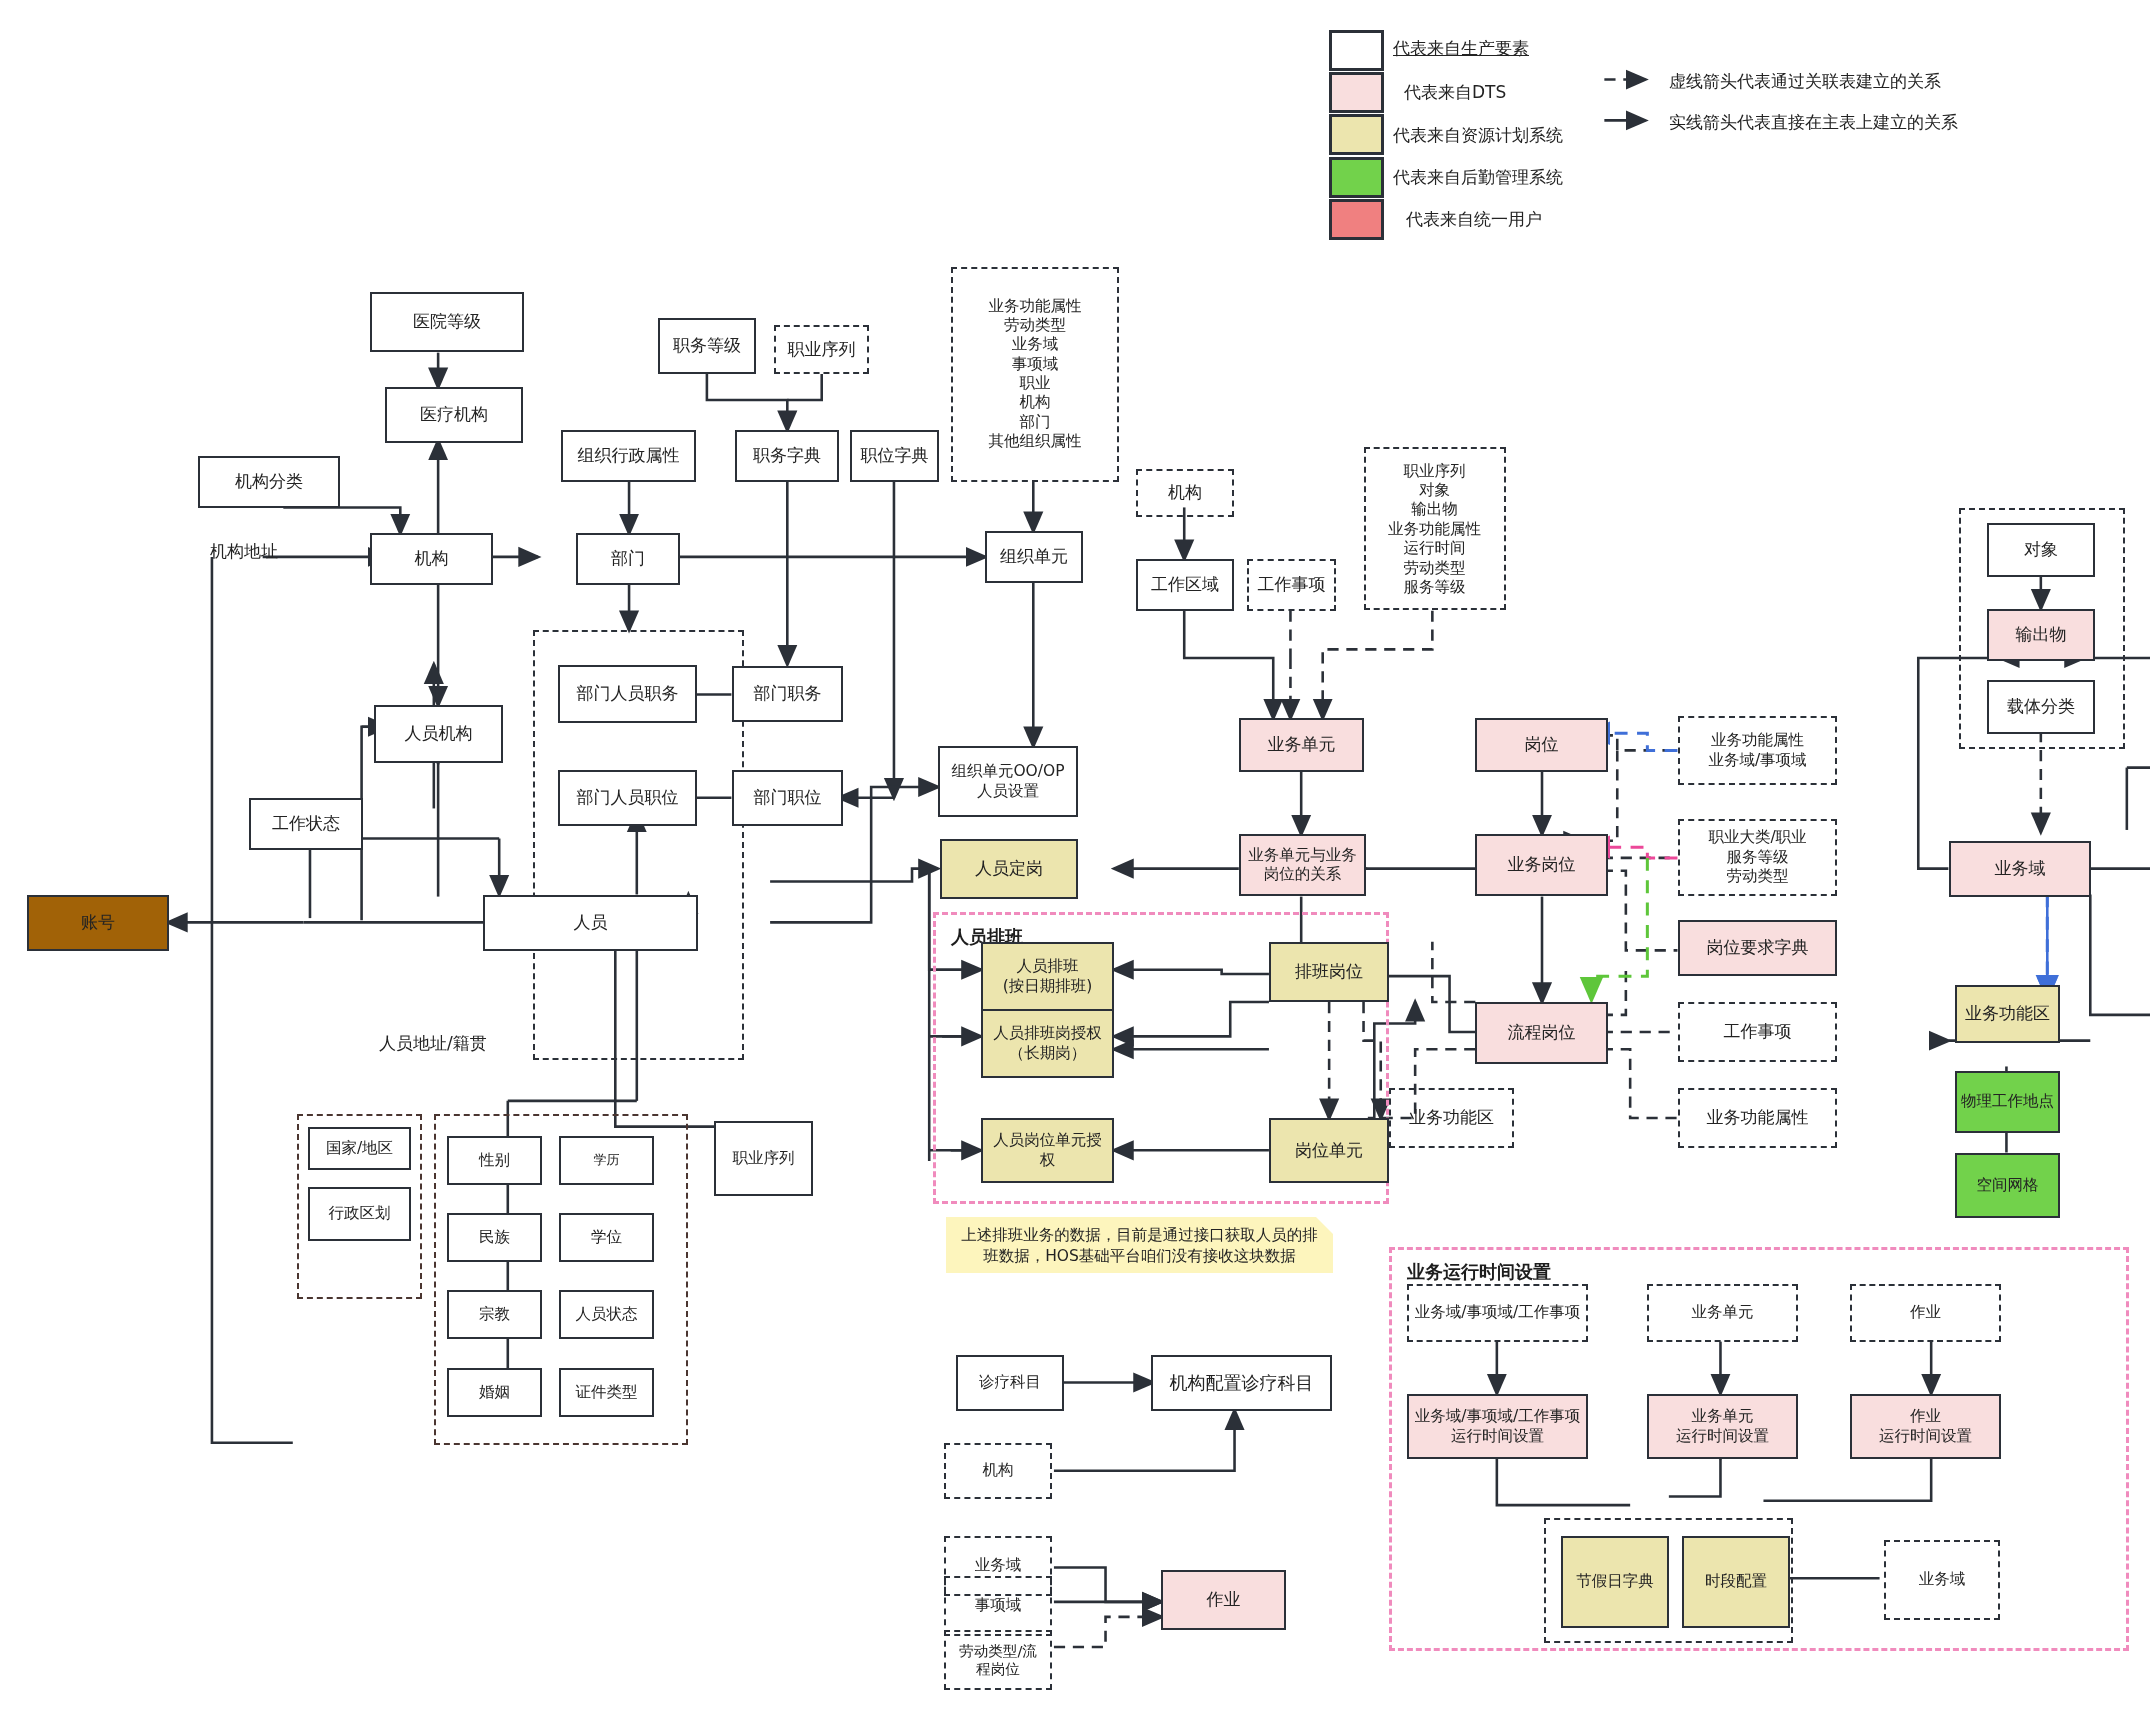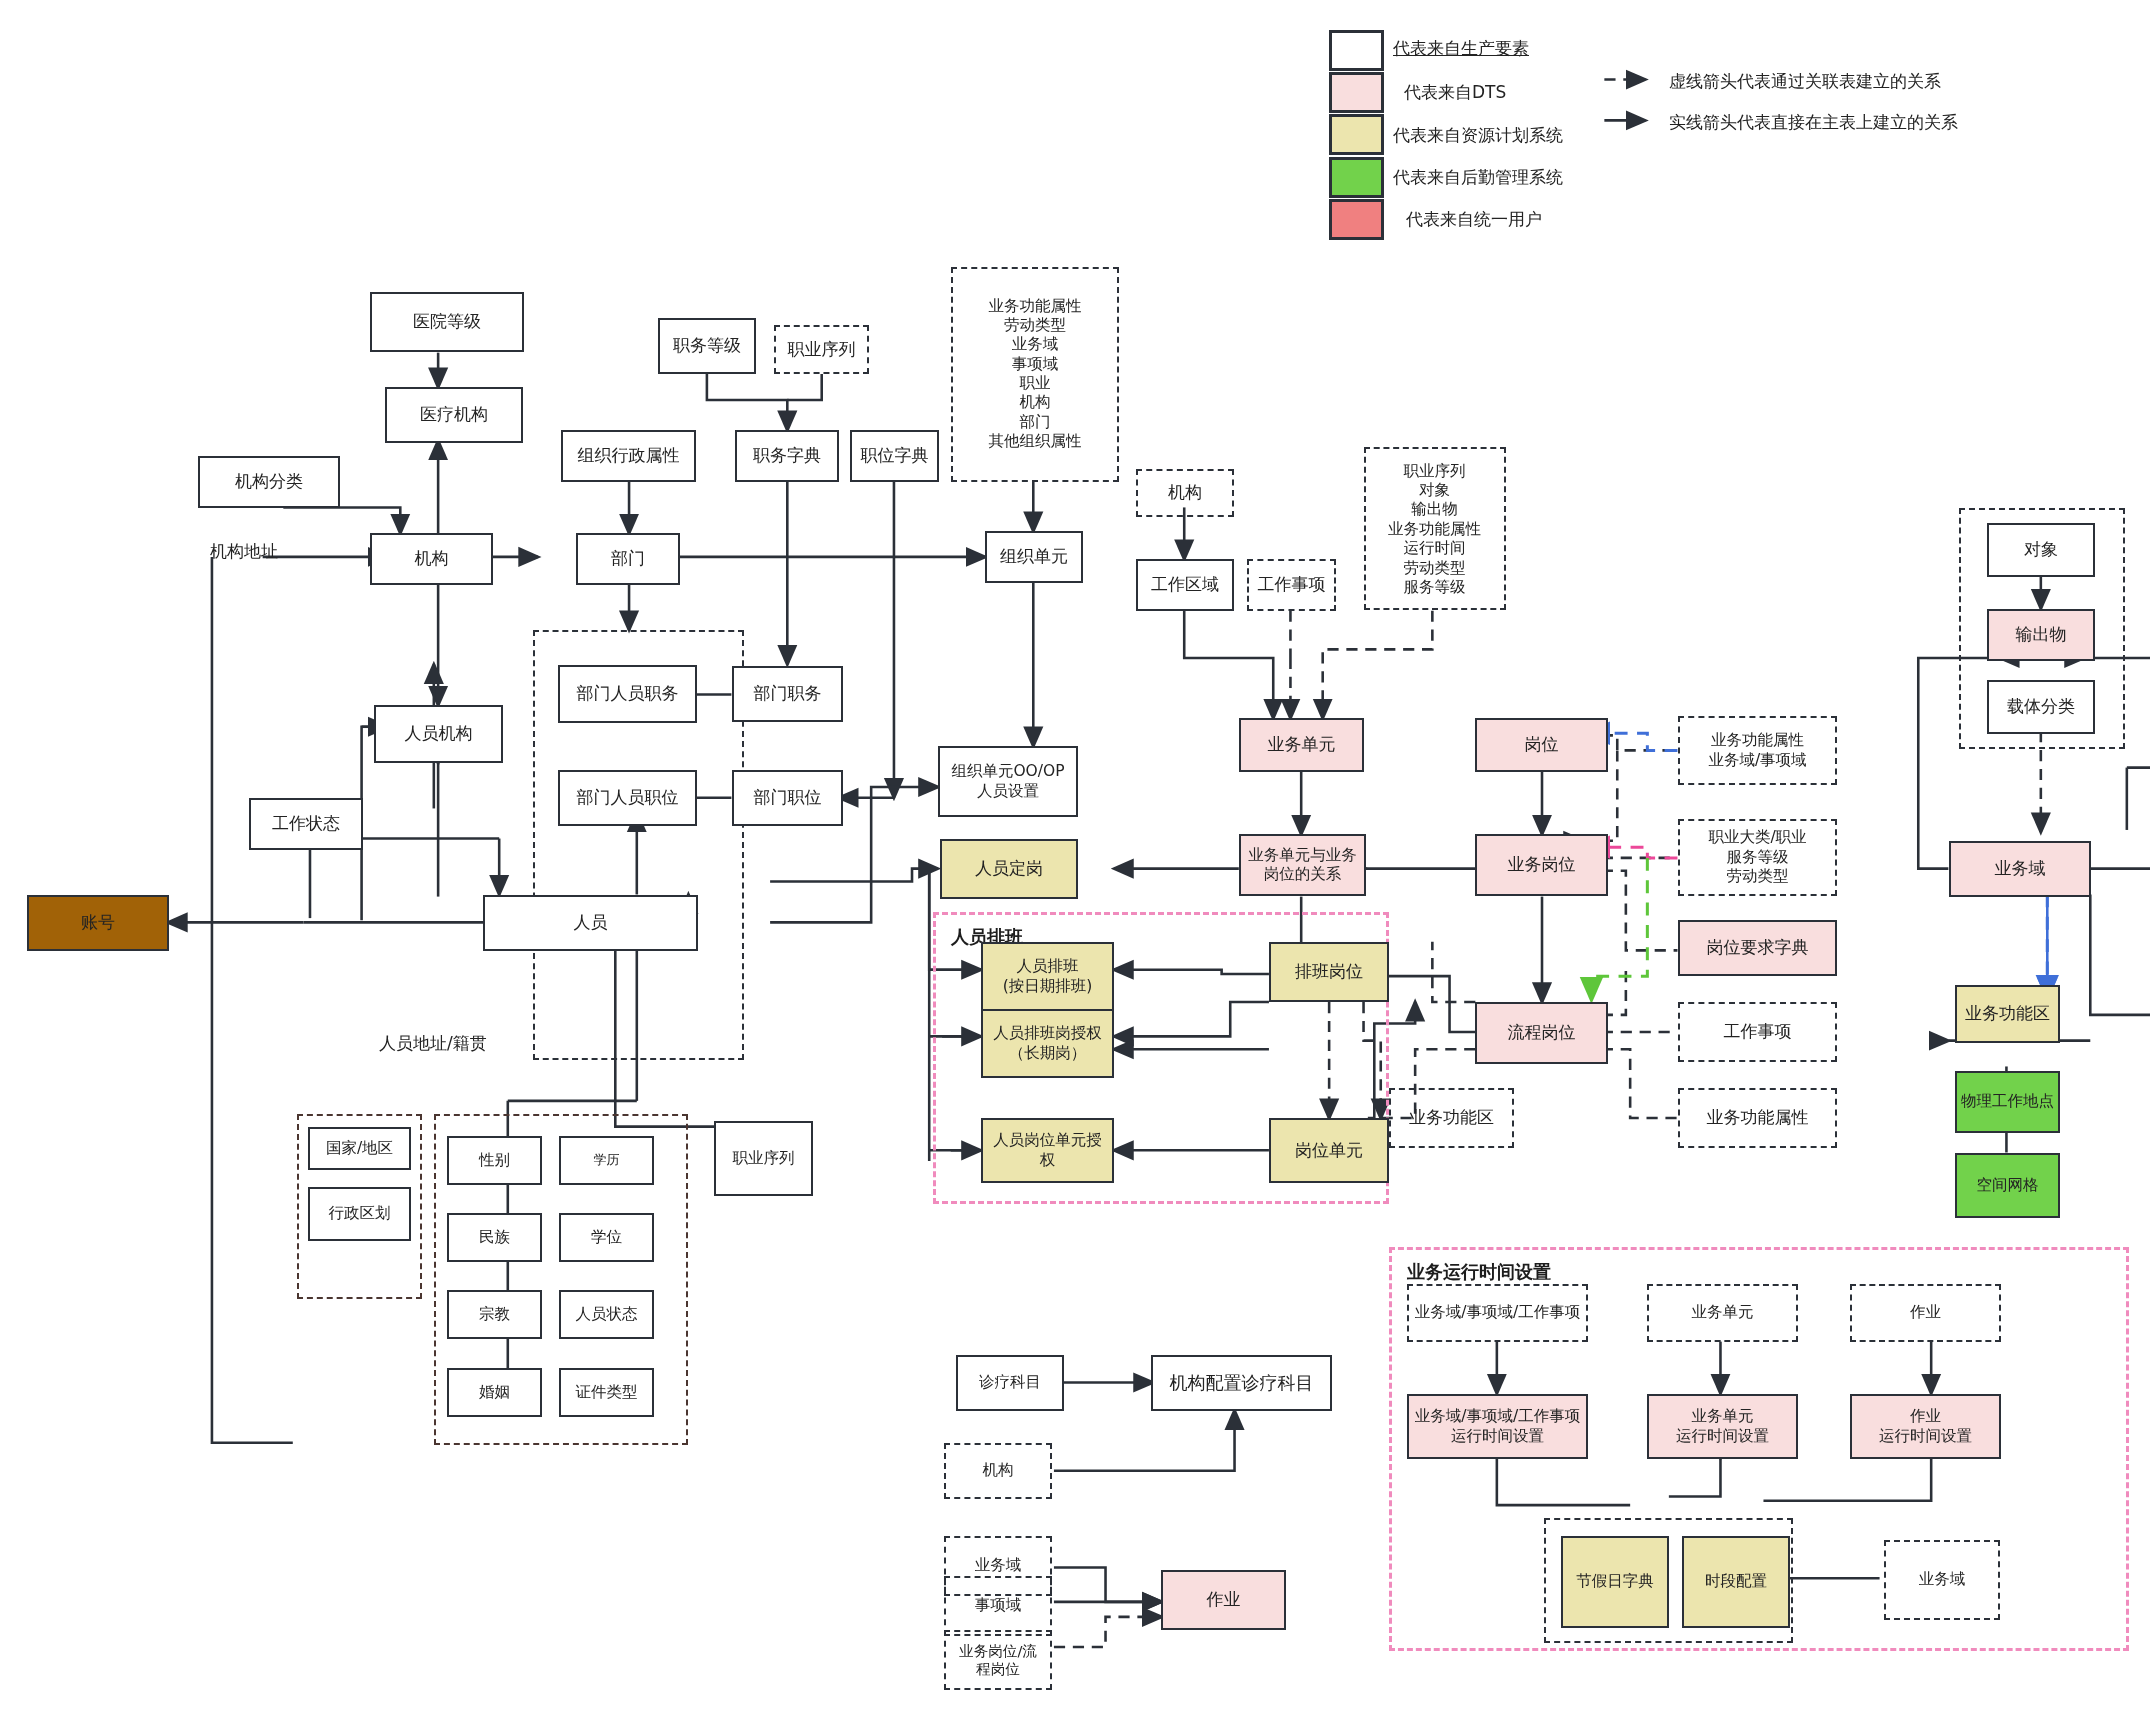--- a/index.html
+++ b/index.html
@@ -294,20 +294,22 @@
   <div class="node dash" style="left:1389px;top:1088px;width:125px;height:60px;">业务功能区</div>
 
   <div class="node yellow multiline" style="left:981px;top:942px;width:133px;height:69px;font-size:15.5px;">人员排班
 (按日期排班)</div>
   <div class="node yellow multiline" style="left:981px;top:1009px;width:133px;height:69px;font-size:15.5px;">人员排班岗授权
 （长期岗）</div>
   <div class="node yellow" style="left:981px;top:1118px;width:133px;height:65px;font-size:15.5px;">人员岗位单元授权</div>
   <div class="node yellow" style="left:1269px;top:942px;width:120px;height:60px;">排班岗位</div>
   <div class="node yellow" style="left:1269px;top:1118px;width:120px;height:65px;">岗位单元</div>
 
+  <div class="note" style="left:946px;top:1217px;width:387px;height:56px;">上述排班业务的数据，目前是通过接口获取人员的排
+班数据，HOS基础平台咱们没有接收这块数据</div>
 
   <div class="node" style="left:1987px;top:523px;width:108px;height:54px;">对象</div>
   <div class="node pink" style="left:1987px;top:609px;width:108px;height:52px;">输出物</div>
   <div class="node" style="left:1987px;top:680px;width:108px;height:54px;">载体分类</div>
 
   <div class="node pink" style="left:1949px;top:841px;width:142px;height:56px;">业务域</div>
 
   <div class="node yellow" style="left:1955px;top:985px;width:105px;height:58px;">业务功能区</div>
 
   <div class="node green" style="left:1955px;top:1071px;width:105px;height:62px;font-size:15.5px;">物理工作地点</div>
@@ -324,21 +326,21 @@
   <div class="node" style="left:559px;top:1290px;width:95px;height:49px;font-size:15.5px;">人员状态</div>
   <div class="node" style="left:447px;top:1368px;width:95px;height:49px;font-size:15.5px;">婚姻</div>
   <div class="node" style="left:559px;top:1368px;width:95px;height:49px;font-size:15.5px;">证件类型</div>
   <div class="node" style="left:714px;top:1121px;width:99px;height:75px;font-size:15.5px;">职业序列</div>
 
   <div class="node" style="left:956px;top:1355px;width:108px;height:56px;font-size:15.5px;">诊疗科目</div>
   <div class="node" style="left:1151px;top:1355px;width:181px;height:56px;font-size:18px;">机构配置诊疗科目</div>
   <div class="node dash" style="left:944px;top:1443px;width:108px;height:56px;font-size:15.5px;">机构</div>
   <div class="node dash" style="left:944px;top:1536px;width:108px;height:60px;font-size:15.5px;">业务域</div>
   <div class="node dash" style="left:944px;top:1576px;width:108px;height:60px;font-size:15.5px;">事项域</div>
-  <div class="node dash multiline" style="left:944px;top:1630px;width:108px;height:60px;font-size:14.6px;">业务岗位/流
+  <div class="node dash multiline" style="left:944px;top:1630px;width:108px;height:60px;font-size:14.6px;">劳动类型/流
 程岗位</div>
   <div class="node pink" style="left:1161px;top:1570px;width:125px;height:60px;">作业</div>
 
   <div class="node dash" style="left:1407px;top:1284px;width:181px;height:58px;font-size:15.5px;">业务域/事项域/工作事项</div>
   <div class="node dash" style="left:1647px;top:1284px;width:151px;height:58px;font-size:15.5px;">业务单元</div>
   <div class="node dash" style="left:1850px;top:1284px;width:151px;height:58px;font-size:15.5px;">作业</div>
   <div class="node pink multiline" style="left:1407px;top:1394px;width:181px;height:65px;font-size:15.5px;">业务域/事项域/工作事项
 运行时间设置</div>
   <div class="node pink multiline" style="left:1647px;top:1394px;width:151px;height:65px;font-size:15.5px;">业务单元
 运行时间设置</div>

